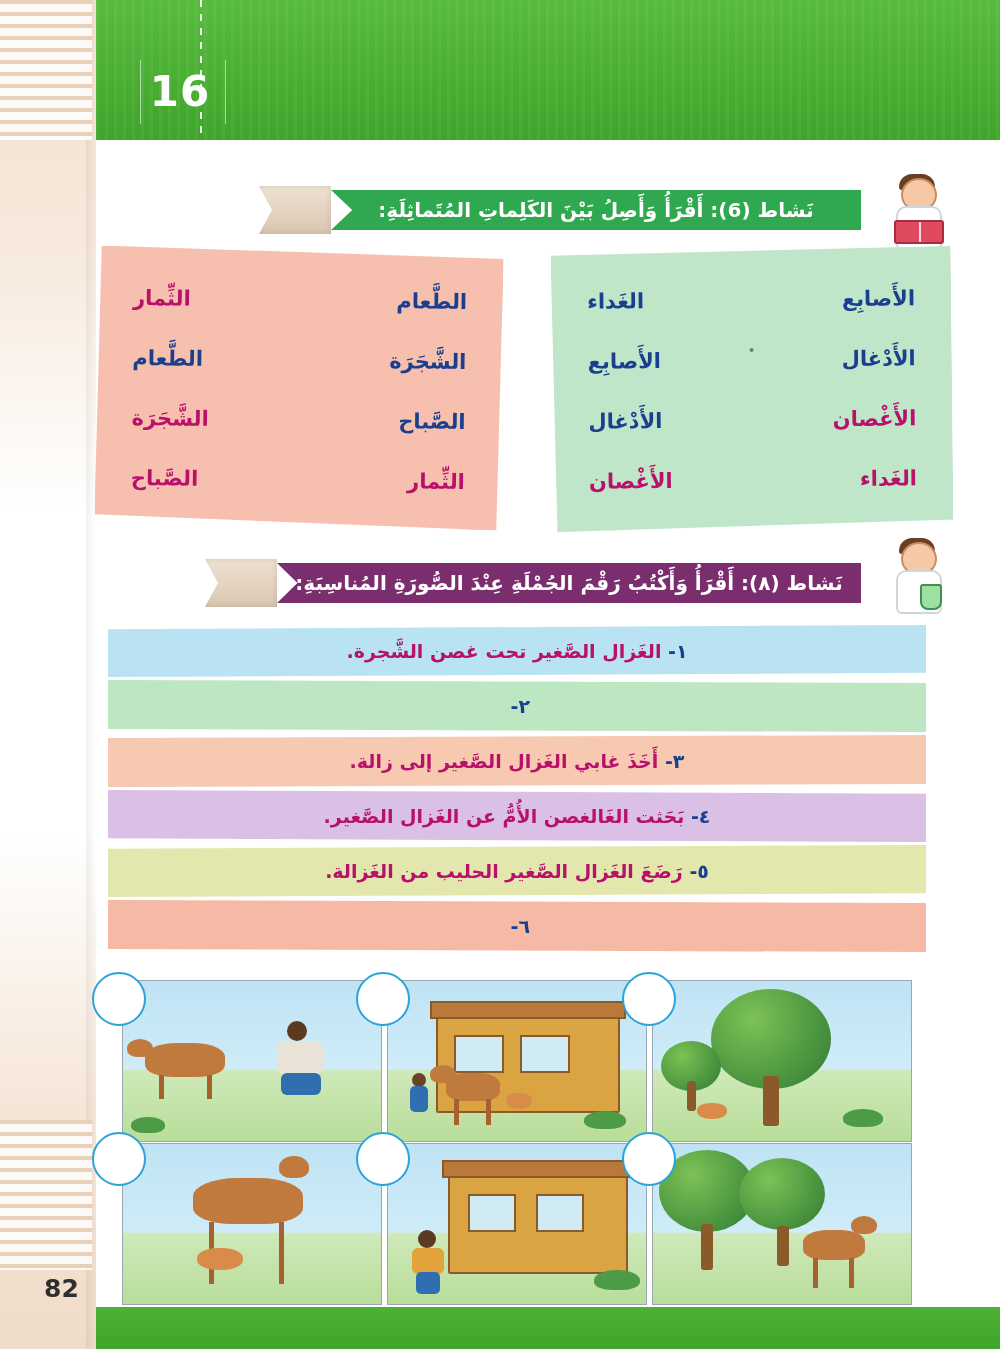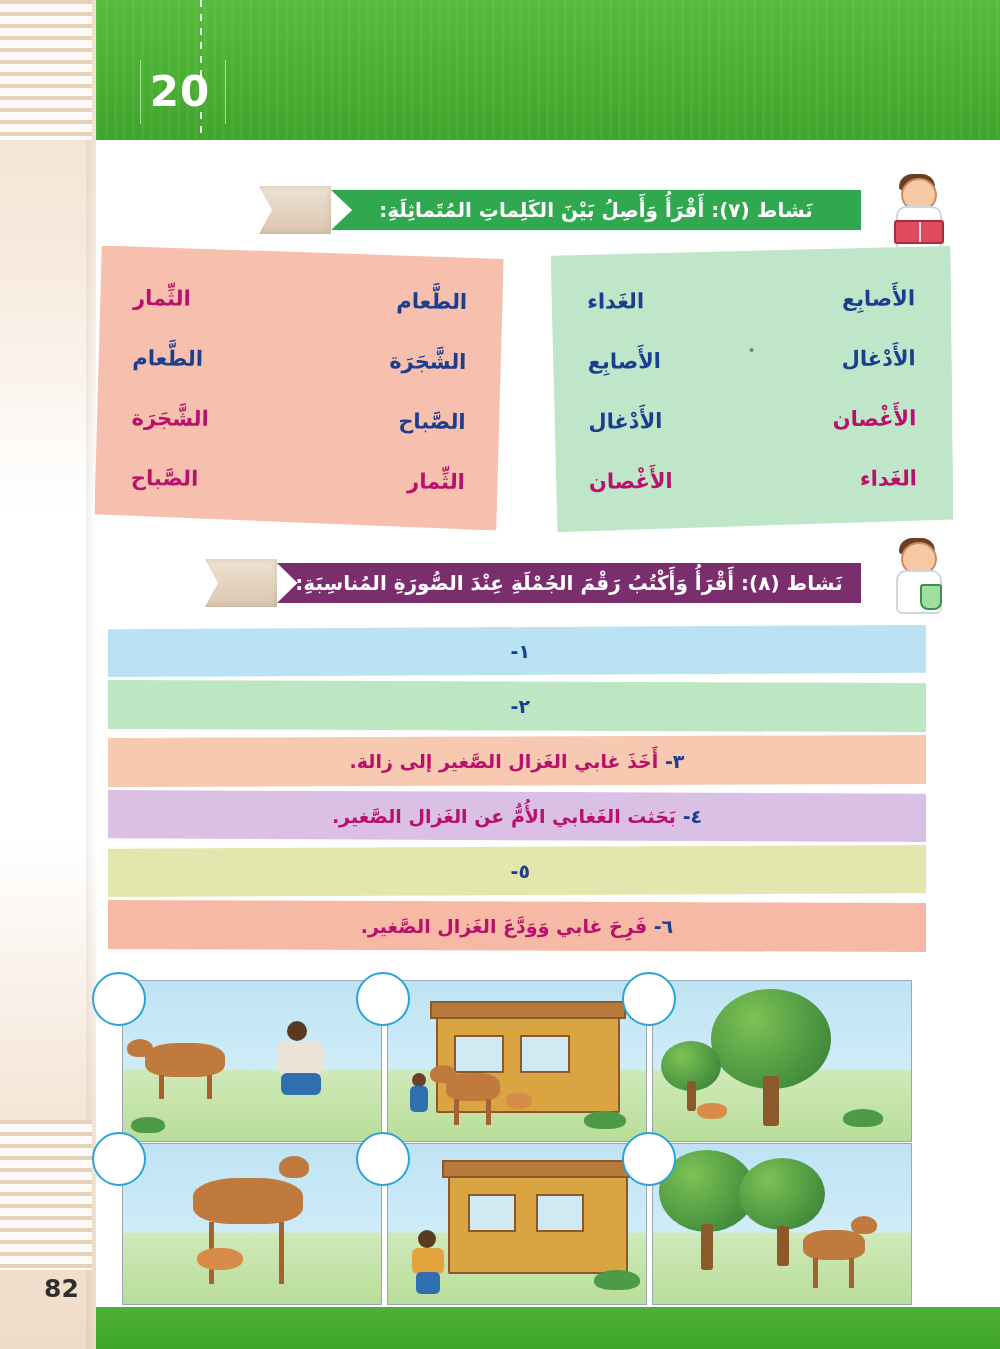--- a/index.html
+++ b/index.html
@@ -169,25 +169,25 @@
 <div class="content-skew">
 
   <div class="edge-left"></div>
   <div class="edge-lines"></div>
   <div class="edge-lines2"></div>
 
   <div class="header">
     <div class="stripe"></div>
     <div class="header-dash"></div>
   </div>
-  <div class="lesson-num">20</div>
+  <div class="lesson-num">16</div>
 
   <div class="banner" id="banner7">
     <div class="tail"></div>
-    <div class="body">نَشاط (٧): أَقْرَأُ وَأَصِلُ بَيْنَ الكَلِماتِ المُتَماثِلَةِ:</div>
+    <div class="body">نَشاط (6): أَقْرَأُ وَأَصِلُ بَيْنَ الكَلِماتِ المُتَماثِلَةِ:</div>
   </div>
   <div class="kid" id="kid7">
     <div class="hair"></div>
     <div class="head"></div>
     <div class="body"></div>
     <div class="book"></div>
   </div>
 
   <div class="match-wrap">
 
@@ -238,38 +238,39 @@
   <div class="kid" id="kid8">
     <div class="hair"></div>
     <div class="head"></div>
     <div class="body"></div>
     <div class="flask"></div>
   </div>
 
   <div class="strips">
     <div class="strip s1">
       <span class="num">١-</span>&nbsp;
+      <span>الغَزال الصَّغير تحت غصن الشَّجرة.</span>
     </div>
     <div class="strip s2">
       <span class="num">٢-</span>&nbsp;
     </div>
     <div class="strip s3">
       <span class="num">٣-</span>&nbsp;
       <span>أَخَذَ غابي الغَزال الصَّغير إلى زالة.</span>
     </div>
     <div class="strip s4">
       <span class="num">٤-</span>&nbsp;
-      <span>بَحَثت الغَغابي الأُمُّ عن الغَزال الصَّغير.</span>
+      <span>بَحَثت الغَالغصن الأُمُّ عن الغَزال الصَّغير.</span>
     </div>
     <div class="strip s5">
       <span class="num">٥-</span>&nbsp;
+      <span>رَضَعَ الغَزال الصَّغير الحليب من الغَزالة.</span>
     </div>
     <div class="strip s6">
       <span class="num">٦-</span>&nbsp;
-      <span>فَرِحَ غابي وَوَدَّعَ الغَزال الصَّغير.</span>
     </div>
   </div>
 
   <div class="pics">
 
     <div class="pic r1 c1">
       <div class="sky"></div>
       <div class="tree" style="width:120px;height:100px;left:58px;top:8px;"></div>
       <div class="trunk" style="width:16px;height:50px;left:110px;top:95px;"></div>
       <div class="tree" style="width:60px;height:50px;left:8px;top:60px;"></div>

